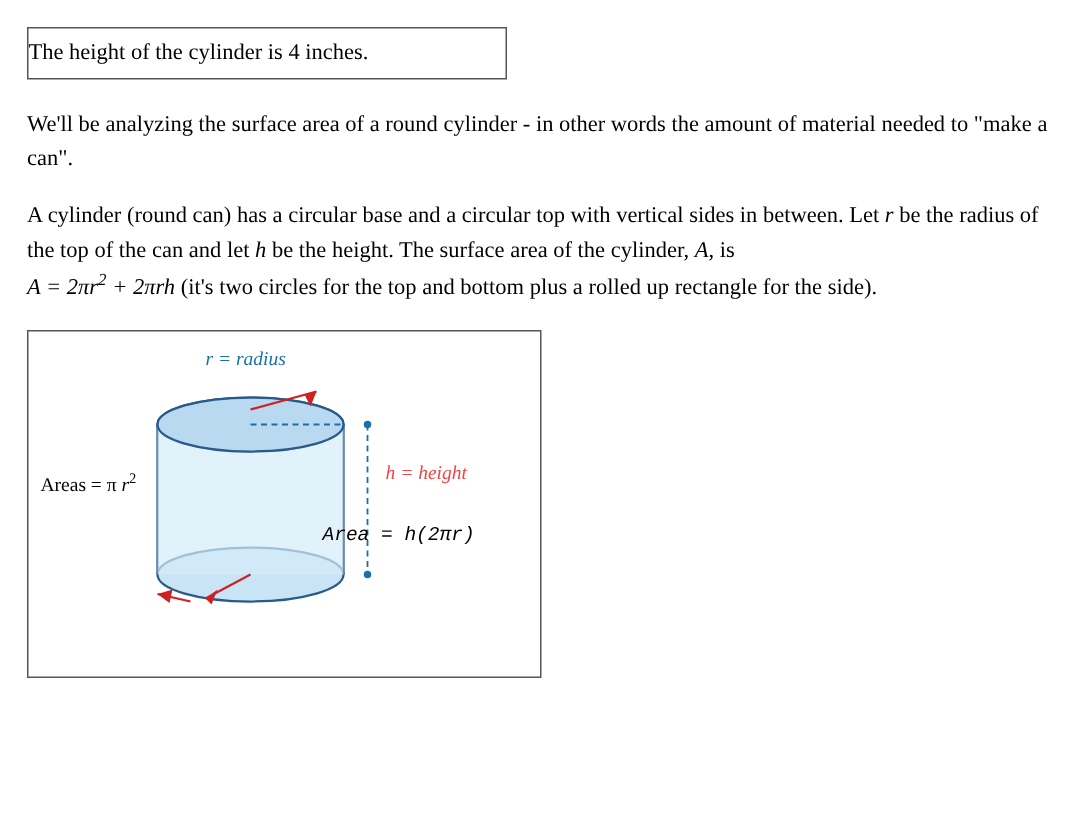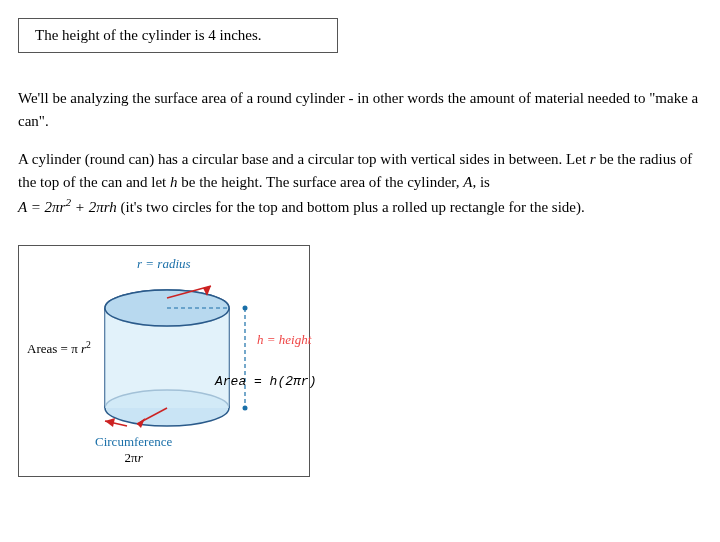--- a/index.html
+++ b/index.html
@@ -8,42 +8,42 @@
       font-size: 15px;
       background: #fff;
       color: #000;
       width: 720px;
       min-height: 542px;
       padding: 18px 18px 18px 18px;
     }
 
     .answer-box {
       border: 1.5px solid #555;
-      padding: 8px 16px;
-      margin-bottom: 34px;
+      padding: 8px 0;
+      margin-bottom: 19px;
       font-size: 15px;
       display: inline-block;
       min-width: 320px;
     }
 
     .section {
       margin-bottom: 14px;
       line-height: 1.55;
       font-size: 15px;
     }
 
     .math-inline {
       font-style: italic;
     }
 
     .cylinder-figure {
       border: 1.5px solid #555;
       padding: 10px 12px 10px 8px;
-      margin-top: 26px;
-      width: 292px;
+      margin-top: 16px;
+      width: 343px;
       position: relative;
       background: #fff;
     }
 
     .figure-inner {
       position: relative;
       width: 300px;
       height: 210px;
     }
 
@@ -173,22 +173,18 @@
     </div>
 
     <div class="label-height">
       <span><i>h</i> = height</span>
     </div>
 
     <div class="label-area-side">
       <span>Area = h(2π<i>r</i>)</span>
     </div>
 
-    <div class="label-circumference">
-      <span style="color:#1a6fa8; display:block;">Circumference</span>
-      <span style="color:#000; display:block;">2π<i>r</i></span>
-    </div>
 
   </div>
 </div>
 
 
 
 
 </body></html>

